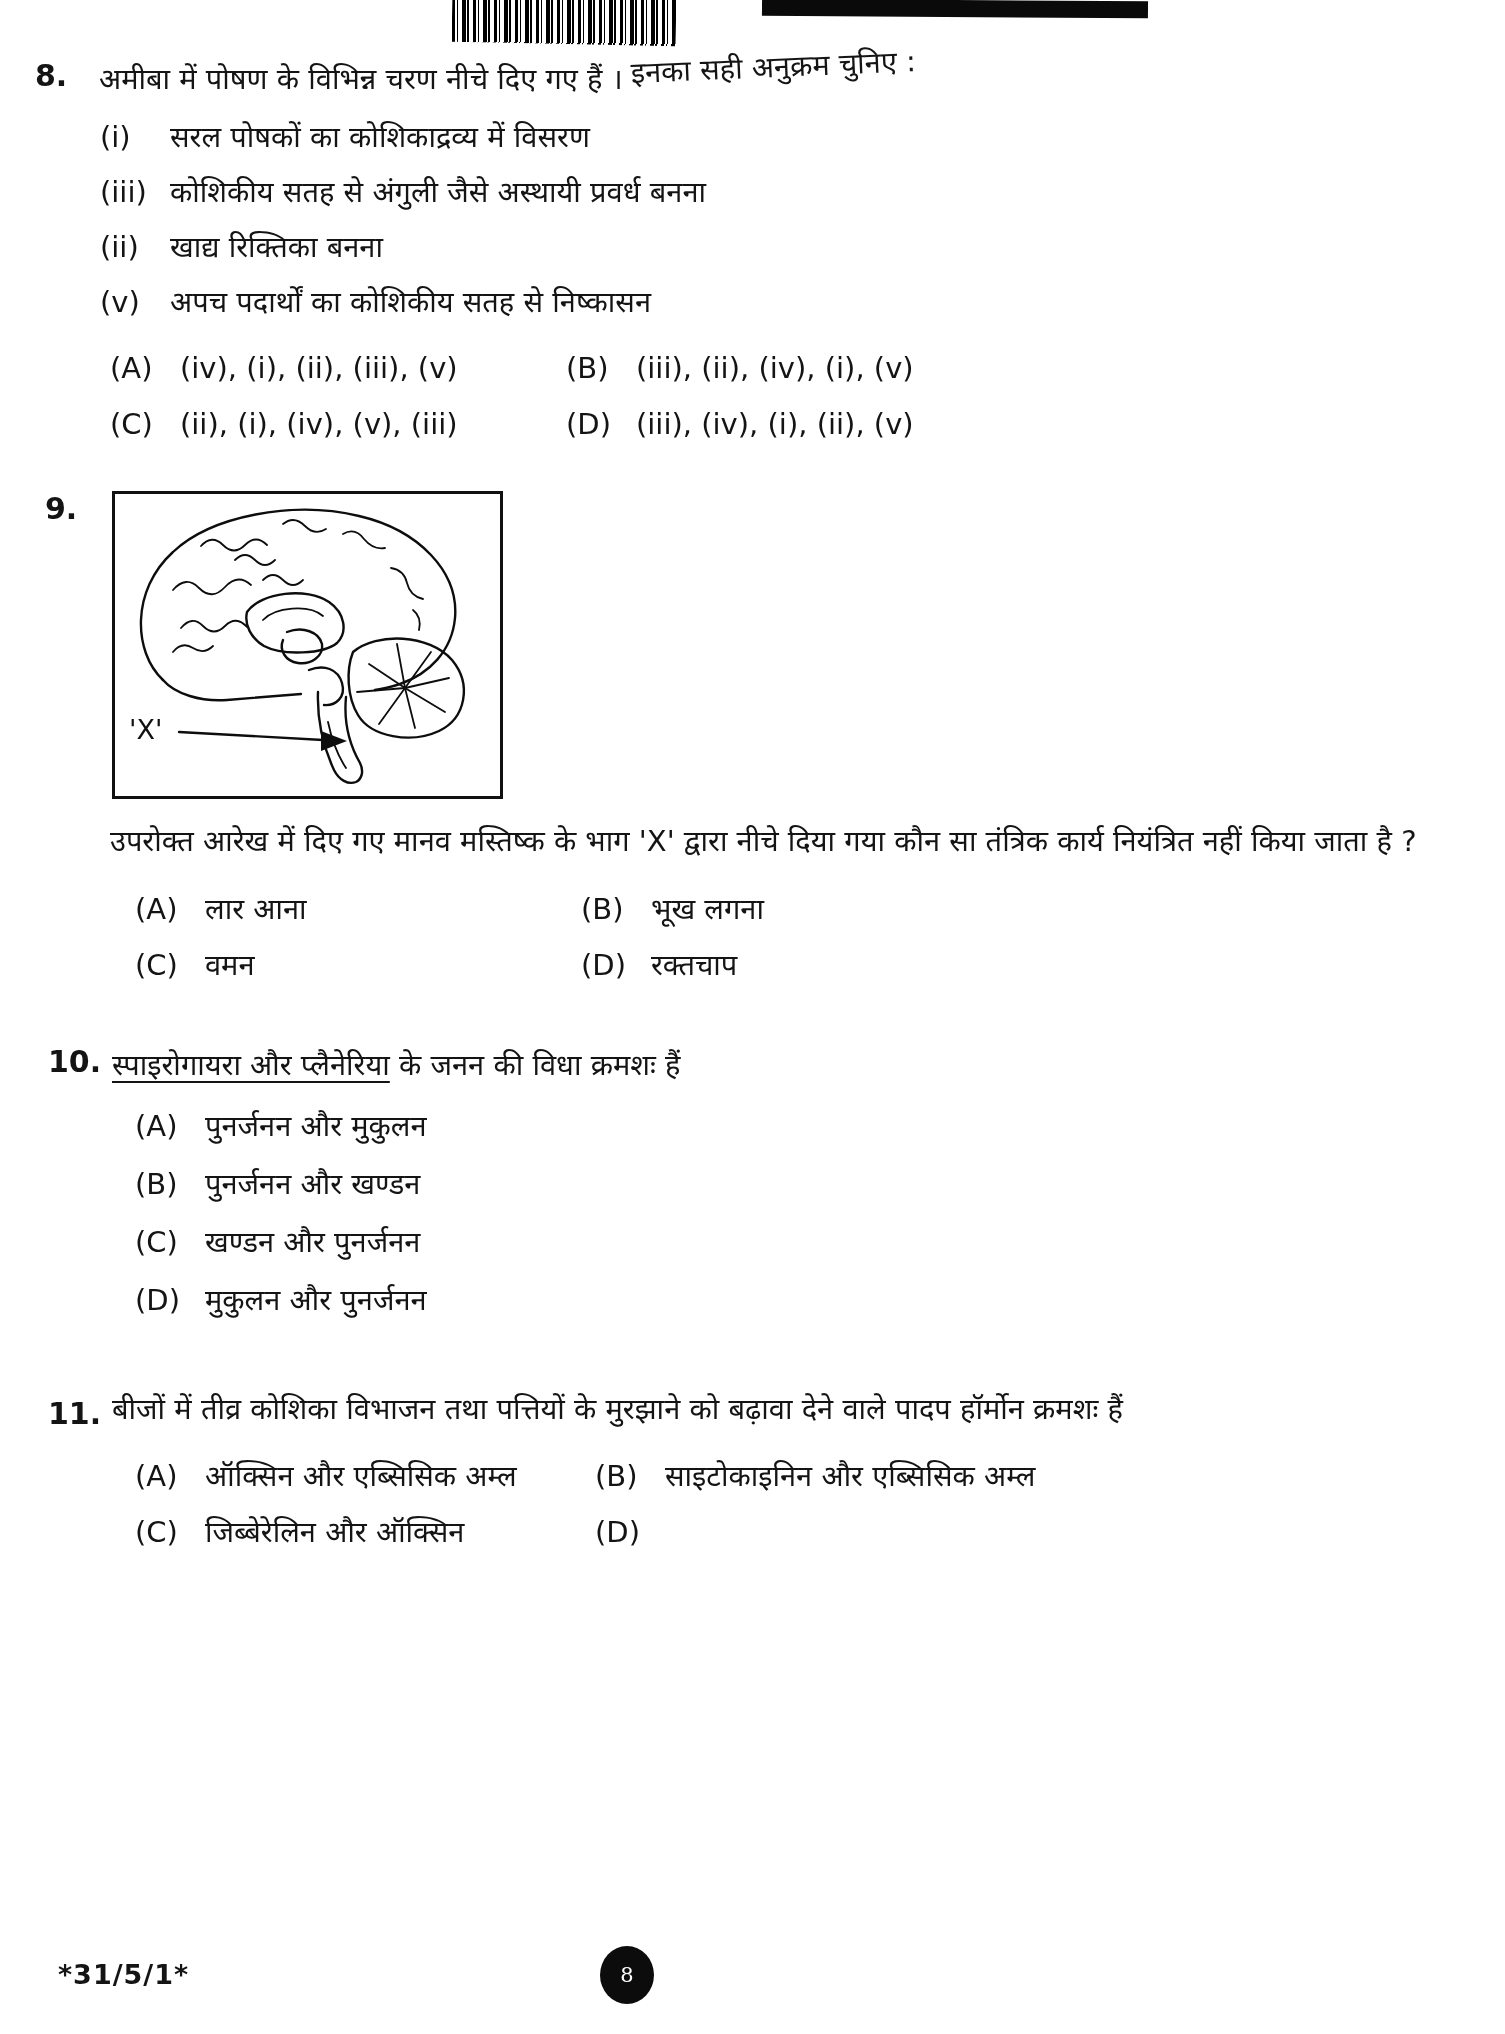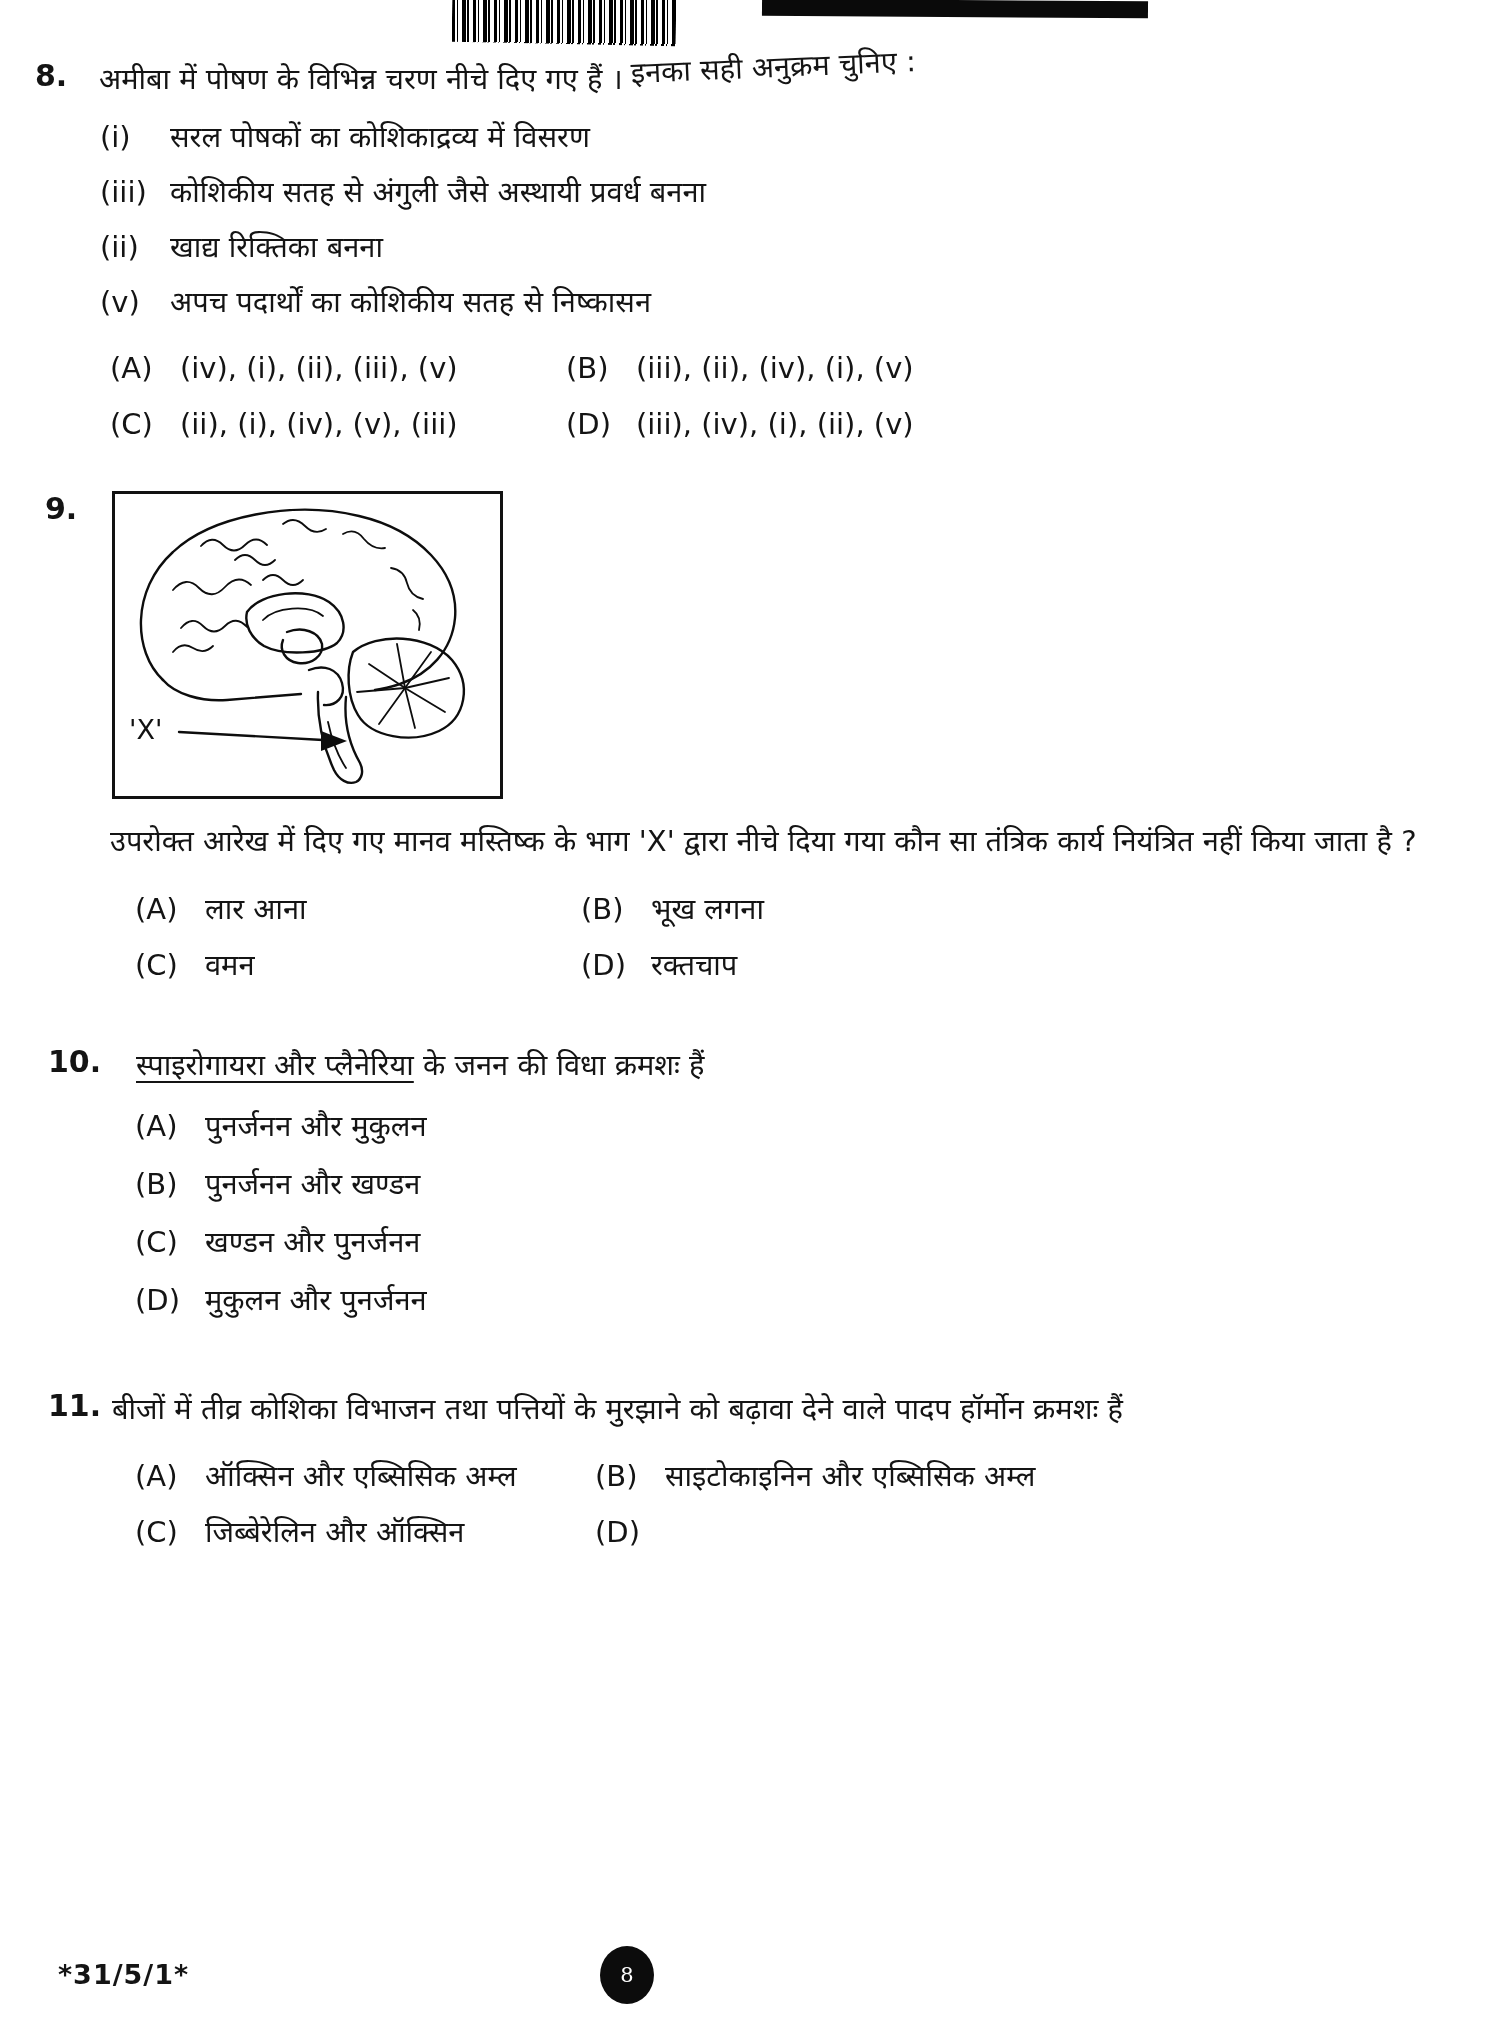--- a/index.html
+++ b/index.html
@@ -70,25 +70,25 @@
   .figure-box svg { position: absolute; inset: 0; width: 100%; height: 100%; }
   .figure-x-label {
     position: absolute; left: 14px; top: 220px;
     font-size: 27px; font-weight: 500; color: #111;
   }
   #q9 .q-body { margin: 20px 0 0 110px; padding-right: 32px; font-size: 29px; line-height: 1.55; }
   #q9 .options-2col { margin-left: 135px; grid-template-columns: 446px 1fr; }
 
   
   #q10 { margin-top: 58px; }
-  #q10 .q-head { padding-left: 48px; gap: 24px; }
+  #q10 .q-head { padding-left: 48px; }
 
   
   #q11 { margin-top: 66px; }
-  #q11 .q-head { padding-left: 48px; }
+  #q11 .q-head { padding-left: 48px; align-items: flex-end; }
   #q11 .options-2col { margin-left: 135px; grid-template-columns: 460px 1fr; }
 
   
   .set-code {
     position: absolute; left: 58px; bottom: 44px;
     font-weight: 700; font-size: 27px; letter-spacing: 1px;
   }
   .page-badge {
     position: absolute; left: 600px; bottom: 30px;
     width: 54px; height: 58px;

